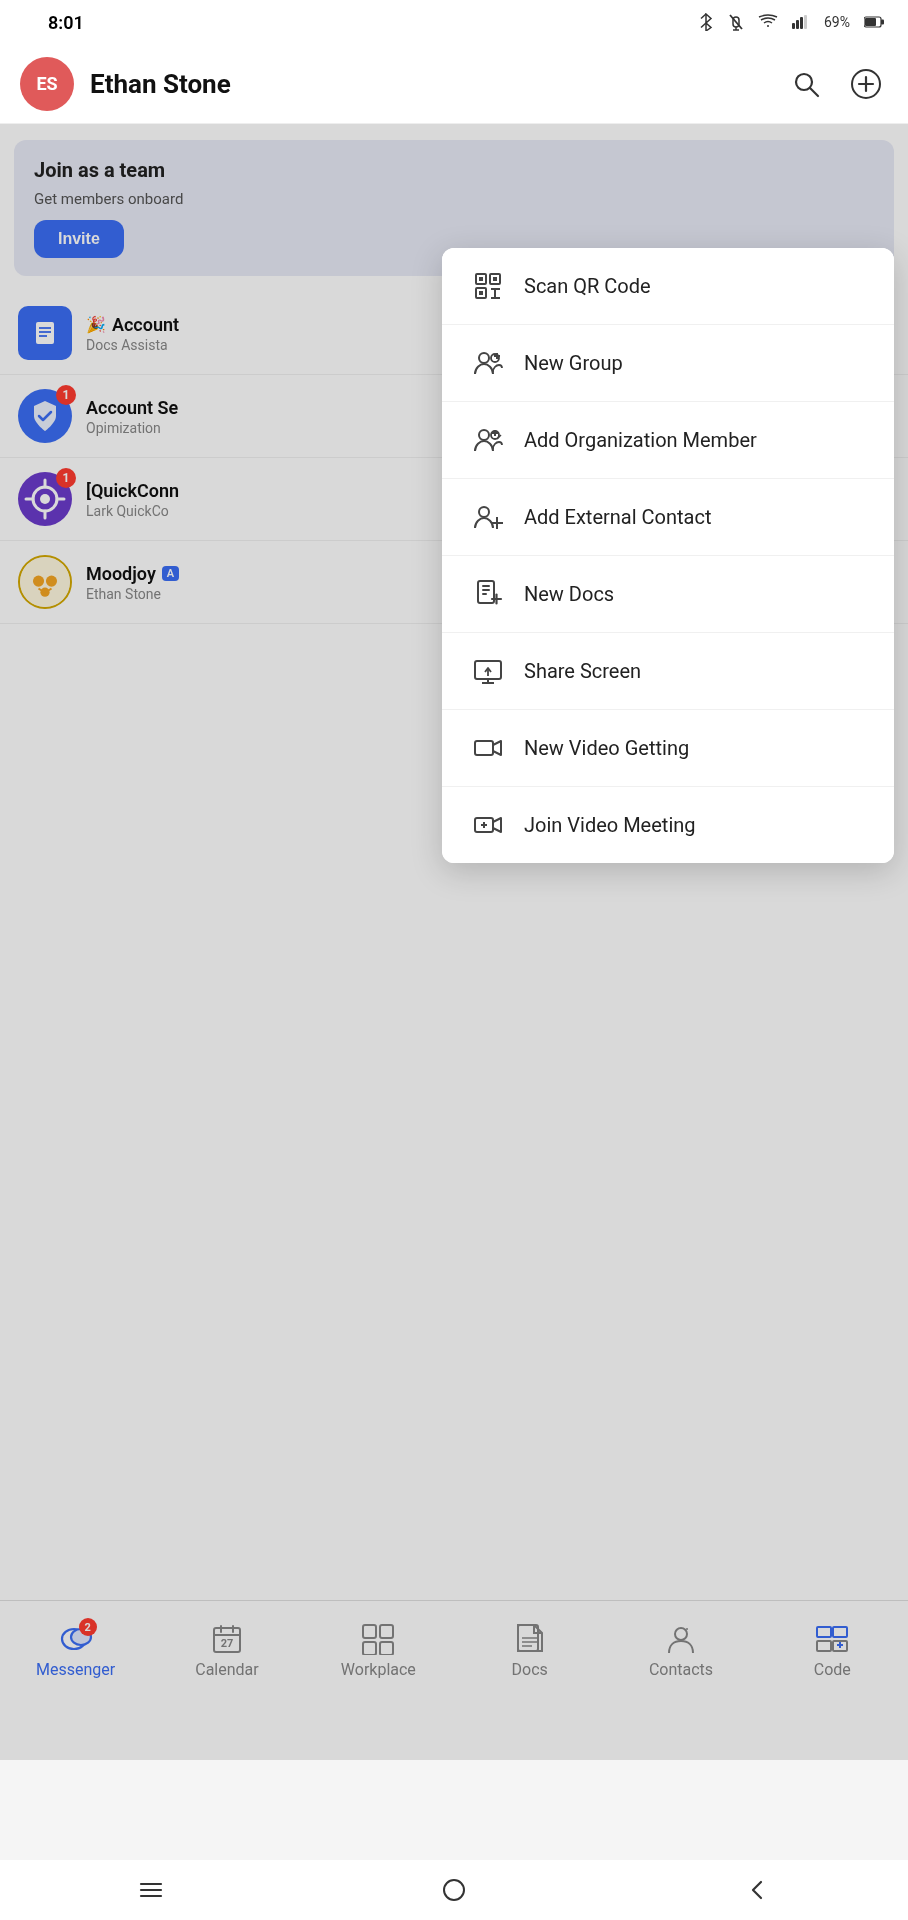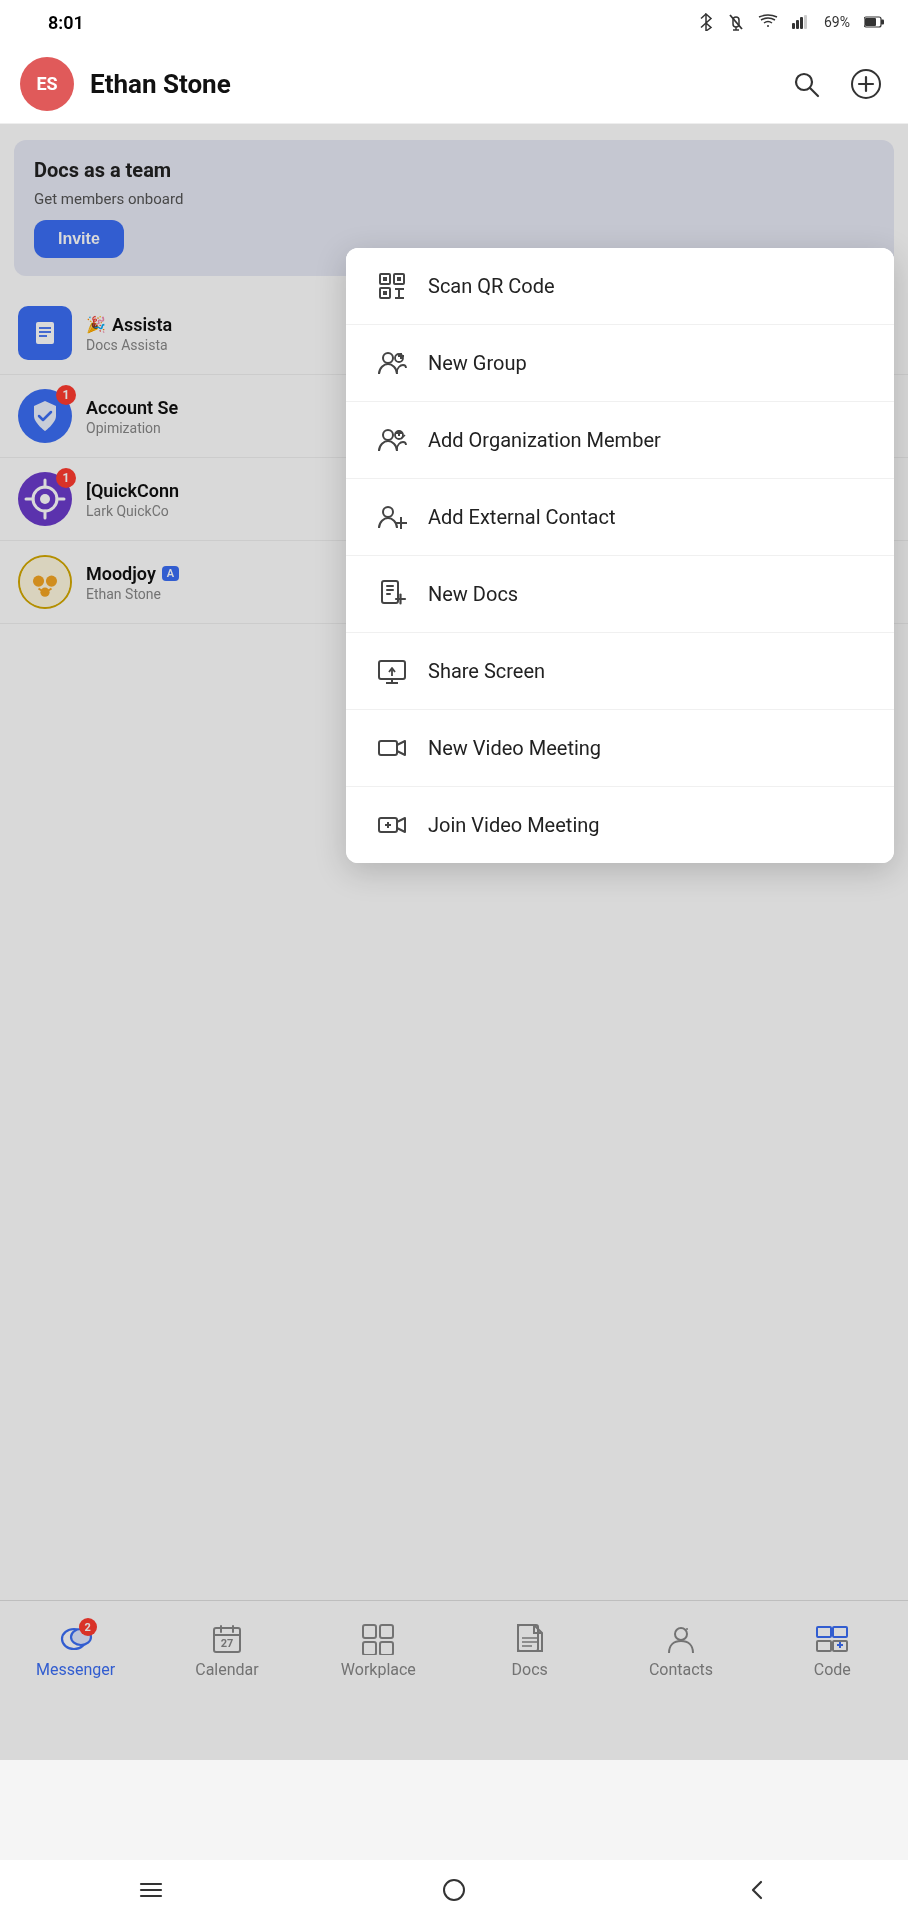--- a/index.html
+++ b/index.html
@@ -206,21 +206,21 @@
       bottom: 0;
       background: rgba(0,0,0,0.15);
       z-index: 10;
     }
 
     
     .dropdown-menu {
       position: absolute;
       top: 124px;
       right: 14px;
-      width: 548px;
+      width: 452px;
       background: #fff;
       border-radius: 12px;
       box-shadow: 0 8px 32px rgba(0,0,0,0.18);
       z-index: 20;
       overflow: hidden;
     }
     .menu-item {
       display: flex;
       align-items: center;
       padding: 20px 28px;
@@ -384,38 +384,38 @@
       </svg>
     </div>
   </div>
 </div>
 
 <div class="main-content">
 
   <div class="chat-list">
 
     <div class="team-card">
-      <span class="team-card-title">Docs as a team</span>
+      <span class="team-card-title">Join as a team</span>
       <span class="team-card-subtitle">Get members onboard</span>
       <button class="invite-btn">Invite</button>
     </div>
 
     <div class="chat-item">
       <div class="chat-avatar blue-docs">
         <svg width="30" height="30" viewBox="0 0 30 30" fill="none">
           <rect x="6" y="4" width="18" height="22" rx="2" fill="#fff"></rect>
           <line x1="9" y1="10" x2="21" y2="10" stroke="#3b6ef5" stroke-width="1.8"></line>
           <line x1="9" y1="14" x2="21" y2="14" stroke="#3b6ef5" stroke-width="1.8"></line>
           <line x1="9" y1="18" x2="17" y2="18" stroke="#3b6ef5" stroke-width="1.8"></line>
         </svg>
       </div>
       <div class="chat-info">
         <div style="display:flex;align-items:center;">
           <span style="font-size:16px;margin-right:6px;">🎉</span>
-          <span class="chat-name">Assista</span>
+          <span class="chat-name">Account</span>
         </div>
         <div class="chat-preview">Docs Assista</div>
       </div>
     </div>
 
     <div class="chat-item">
       <div class="chat-avatar" style="position:relative;">
         <svg width="54" height="54" viewBox="0 0 54 54">
           <circle cx="27" cy="27" r="27" fill="#3b6ef5"></circle>
           <path d="M27 12 L38 17 L38 27 C38 34 27 42 27 42 C27 42 16 34 16 27 L16 17 Z" fill="#fff" opacity="0.9"></path>
@@ -558,21 +558,21 @@
       <span class="menu-label">Share Screen</span>
     </div>
 
     <div class="menu-item">
       <div class="menu-icon">
         <svg width="30" height="30" viewBox="0 0 30 30" fill="none">
           <rect x="2" y="8" width="18" height="14" rx="2" stroke="#444" stroke-width="2" fill="none"></rect>
           <polyline points="20,12 28,8 28,22 20,18" stroke="#444" stroke-width="2" fill="none" stroke-linejoin="round"></polyline>
         </svg>
       </div>
-      <span class="menu-label">New Video Meeting</span>
+      <span class="menu-label">New Video Getting</span>
     </div>
 
     <div class="menu-item">
       <div class="menu-icon">
         <svg width="30" height="30" viewBox="0 0 30 30" fill="none">
           <rect x="2" y="8" width="18" height="14" rx="2" stroke="#444" stroke-width="2" fill="none"></rect>
           <polyline points="20,12 28,8 28,22 20,18" stroke="#444" stroke-width="2" fill="none" stroke-linejoin="round"></polyline>
           <line x1="8" y1="15" x2="14" y2="15" stroke="#444" stroke-width="2"></line>
           <line x1="11" y1="12" x2="11" y2="18" stroke="#444" stroke-width="2"></line>
         </svg>

